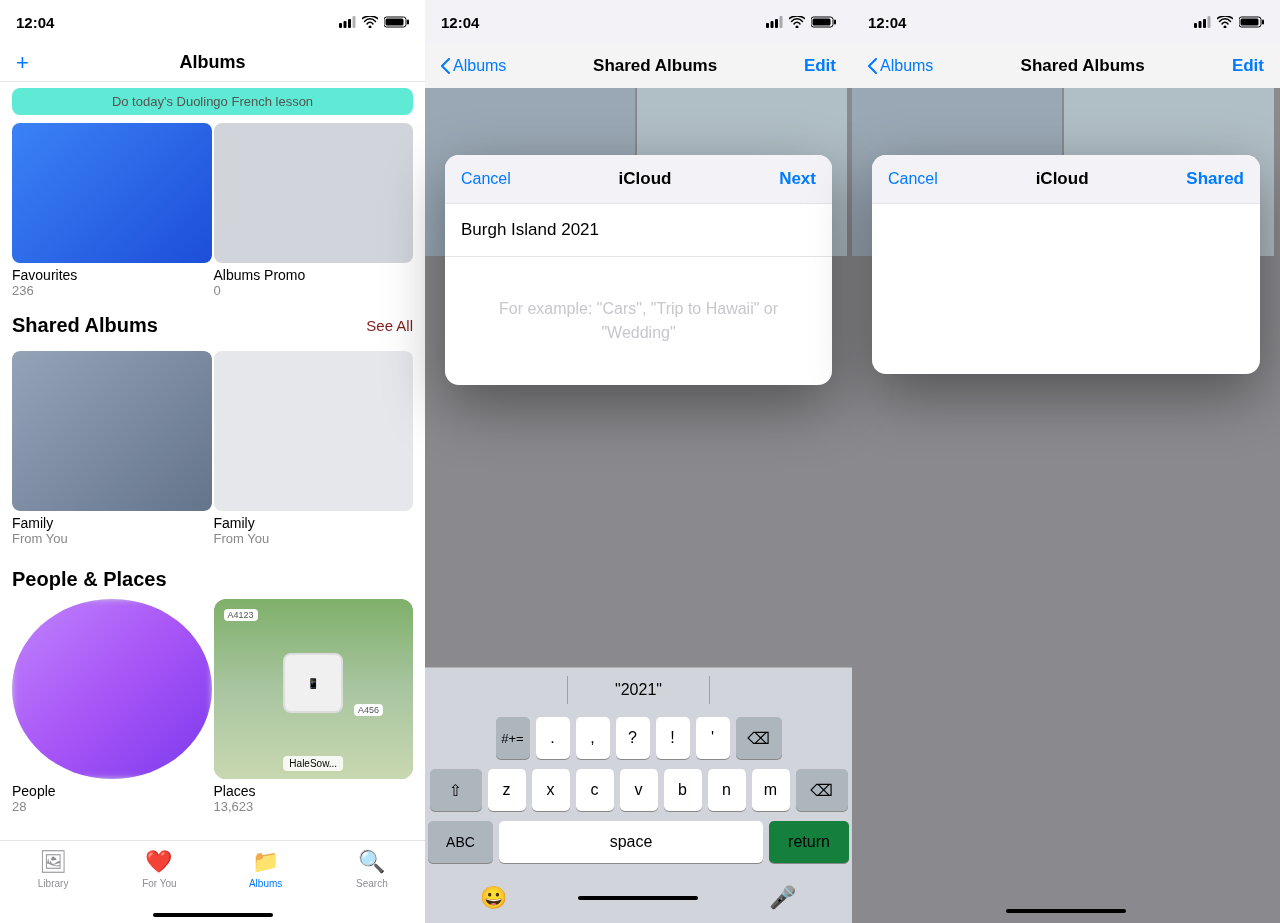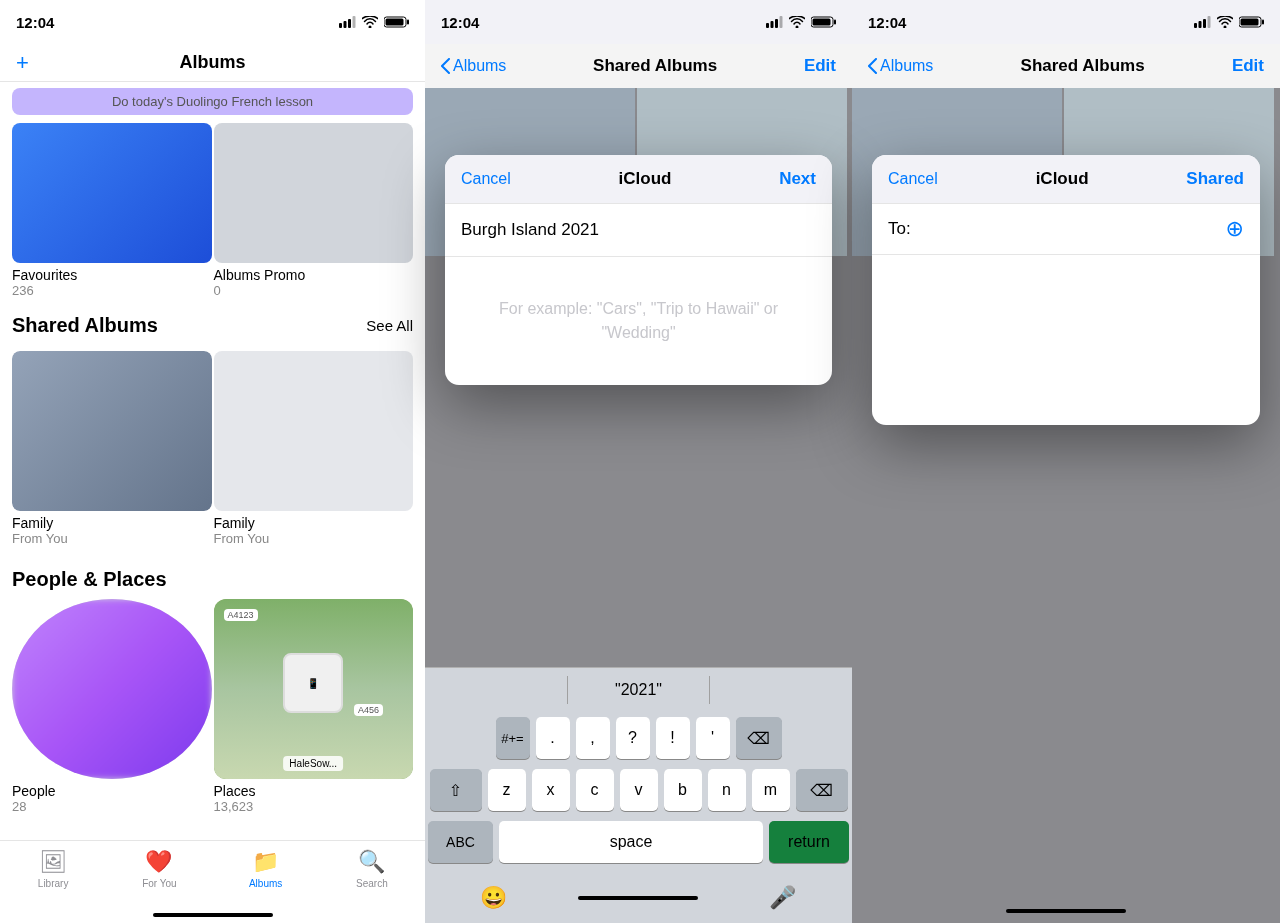--- a/index.html
+++ b/index.html
@@ -6,33 +6,33 @@
     body { width: 1280px; height: 923px; overflow: hidden; font-family: -apple-system, 'SF Pro Display', 'Helvetica Neue', sans-serif; display: flex; background: #000; }
 
     
     .panel1 { width: 425px; height: 923px; background: #fff; position: relative; overflow: hidden; flex-shrink: 0; }
     .status-bar { height: 44px; display: flex; align-items: center; justify-content: space-between; padding: 0 16px; background: #fff; }
     .status-time { font-size: 15px; font-weight: 600; }
     .status-icons { display: flex; align-items: center; gap: 6px; font-size: 12px; }
     .header-bar { display: flex; align-items: center; justify-content: center; padding: 8px 16px; background: #fff; border-bottom: 1px solid #e5e5e5; position: relative; }
     .header-title { font-size: 18px; font-weight: 700; }
     .header-add { position: absolute; left: 16px; color: #007aff; font-size: 22px; font-weight: 300; }
-    .notification-bar { background: #c4b5fd; text-align: center; padding: 6px; font-size: 13px; color: #555; border-radius: 8px; margin: 6px 12px; }
+    .notification-bar { background: #5eead4; text-align: center; padding: 6px; font-size: 13px; color: #555; border-radius: 8px; margin: 6px 12px; }
 
     .albums-grid { display: grid; grid-template-columns: 1fr 1fr; gap: 2px; padding: 0 12px; margin-top: 8px; }
     .album-item { }
     .album-thumb { width: 100%; height: 140px; background: #ccc; border-radius: 8px; object-fit: cover; }
     .album-thumb-blue { background: linear-gradient(135deg, #3b82f6, #1d4ed8); }
     .album-thumb-gray { background: #d1d5db; }
     .album-name { font-size: 14px; font-weight: 500; margin-top: 4px; }
     .album-count { font-size: 13px; color: #888; }
 
     .section-header { display: flex; align-items: center; justify-content: space-between; padding: 16px 12px 8px; }
     .section-title { font-size: 20px; font-weight: 700; }
-    .see-all { font-size: 15px; color: #000000; }
+    .see-all { font-size: 15px; color: #7f1d1d; }
 
     .shared-albums-grid { display: grid; grid-template-columns: 1fr 1fr; gap: 2px; padding: 6px 12px; }
     .shared-album-thumb { width: 100%; height: 160px; background: #e5e7eb; border-radius: 8px; position: relative; overflow: hidden; }
     .shared-thumb-2 { background: #e5e7eb; }
 
     .family-label { font-size: 14px; font-weight: 500; margin-top: 4px; }
     .family-sub { font-size: 13px; color: #888; }
 
     .people-places-grid { display: grid; grid-template-columns: 1fr 1fr; gap: 2px; padding: 0 12px; }
     .pp-thumb { width: 100%; height: 180px; border-radius: 50%; background: #d1d5db; overflow: hidden; position: relative; }
@@ -360,22 +360,17 @@
     <div style="width:210px;height:168px;background:#9aa8b5;"></div>
     <div style="width:210px;height:168px;background:#b0bec5;"></div>
   </div>
 
   <div class="dialog-card2">
     <div class="dialog-header">
       <span class="dialog-cancel">Cancel</span>
       <span class="dialog-title">iCloud</span>
       <span class="dialog-next" style="color:#007aff;">Shared</span>
     </div>
-    <div class="dialog-to-row" style="padding:14px 16px;display:flex;align-items:center;border-bottom:1px solid #e5e5e5;gap:4px;">
-      <span class="dialog-to-label">To:</span>
-      <input type="text" style="flex: 1 1 0%; font-size: 17px; border: none; outline: none;">
-      <span style="color:#007aff;font-size:22px;line-height:1;">⊕</span>
-    </div>
     <div class="dialog-empty-area" style="height:170px;"></div>
   </div>
 
   <div style="position:absolute;bottom:10px;left:50%;transform:translateX(-50%);width:120px;height:4px;background:#000;border-radius:2px;"></div>
 </div>
 
 </body></html>

